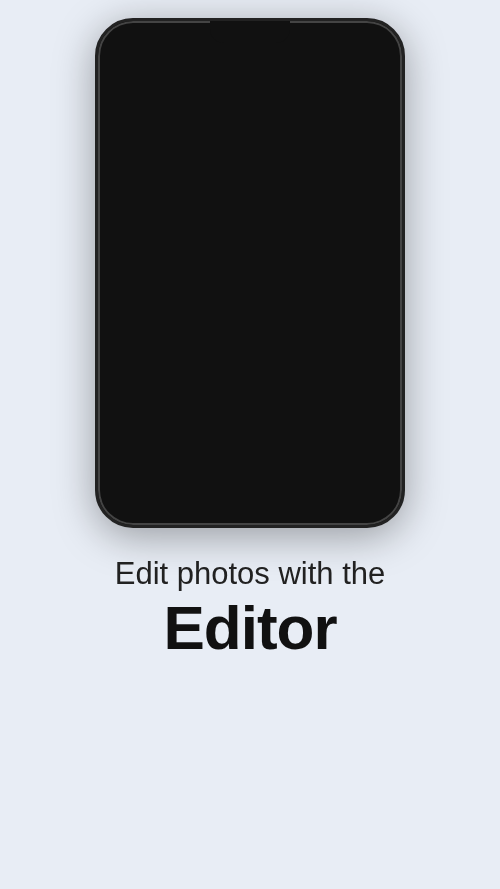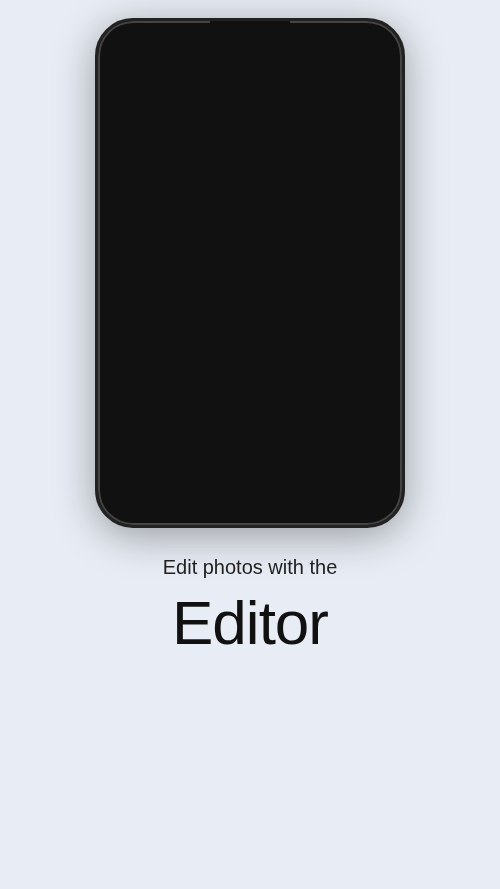--- a/index.html
+++ b/index.html
@@ -238,29 +238,29 @@
     }
 
     
     .text-section {
       margin-top: 28px;
       text-align: center;
       padding: 0 20px;
     }
 
     .subtitle-text {
-      font-size: 20px;
+      font-size: 31px;
       font-weight: 400;
       color: #222;
-      margin-bottom: 10px;
+      margin-bottom: 2px;
     }
 
     .title-text {
       font-size: 62px;
-      font-weight: 400;
+      font-weight: 700;
       color: #111;
       line-height: 1.1;
       letter-spacing: -1px;
     }
 
     
     svg {
       display: block;
     }
   </style>

